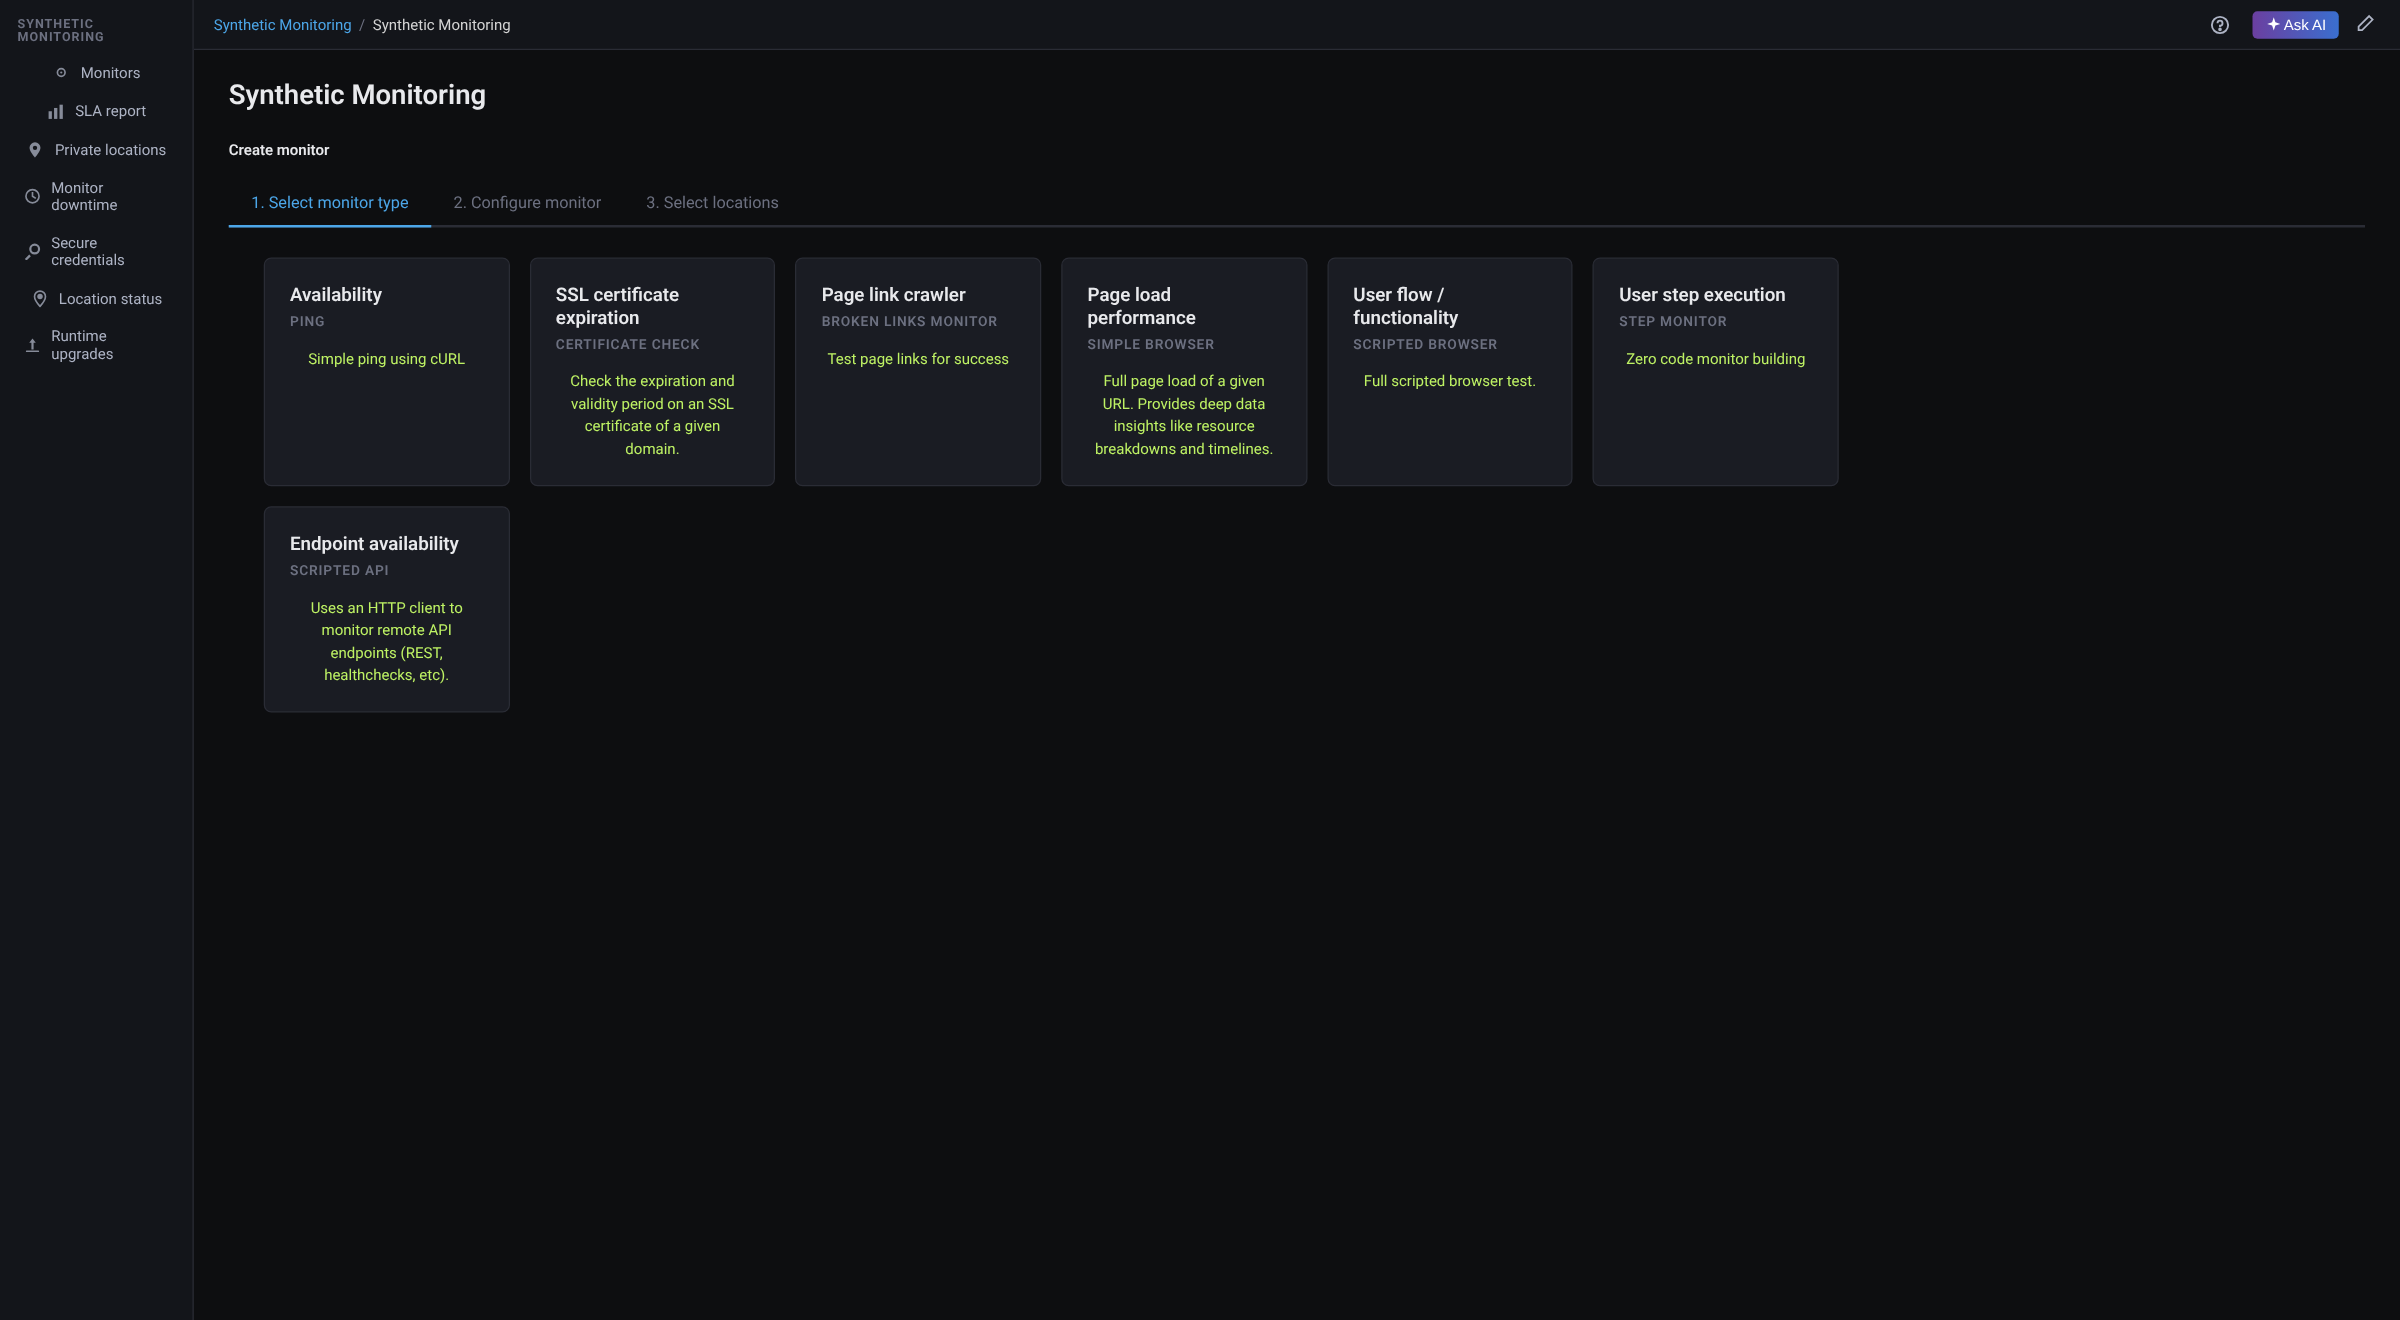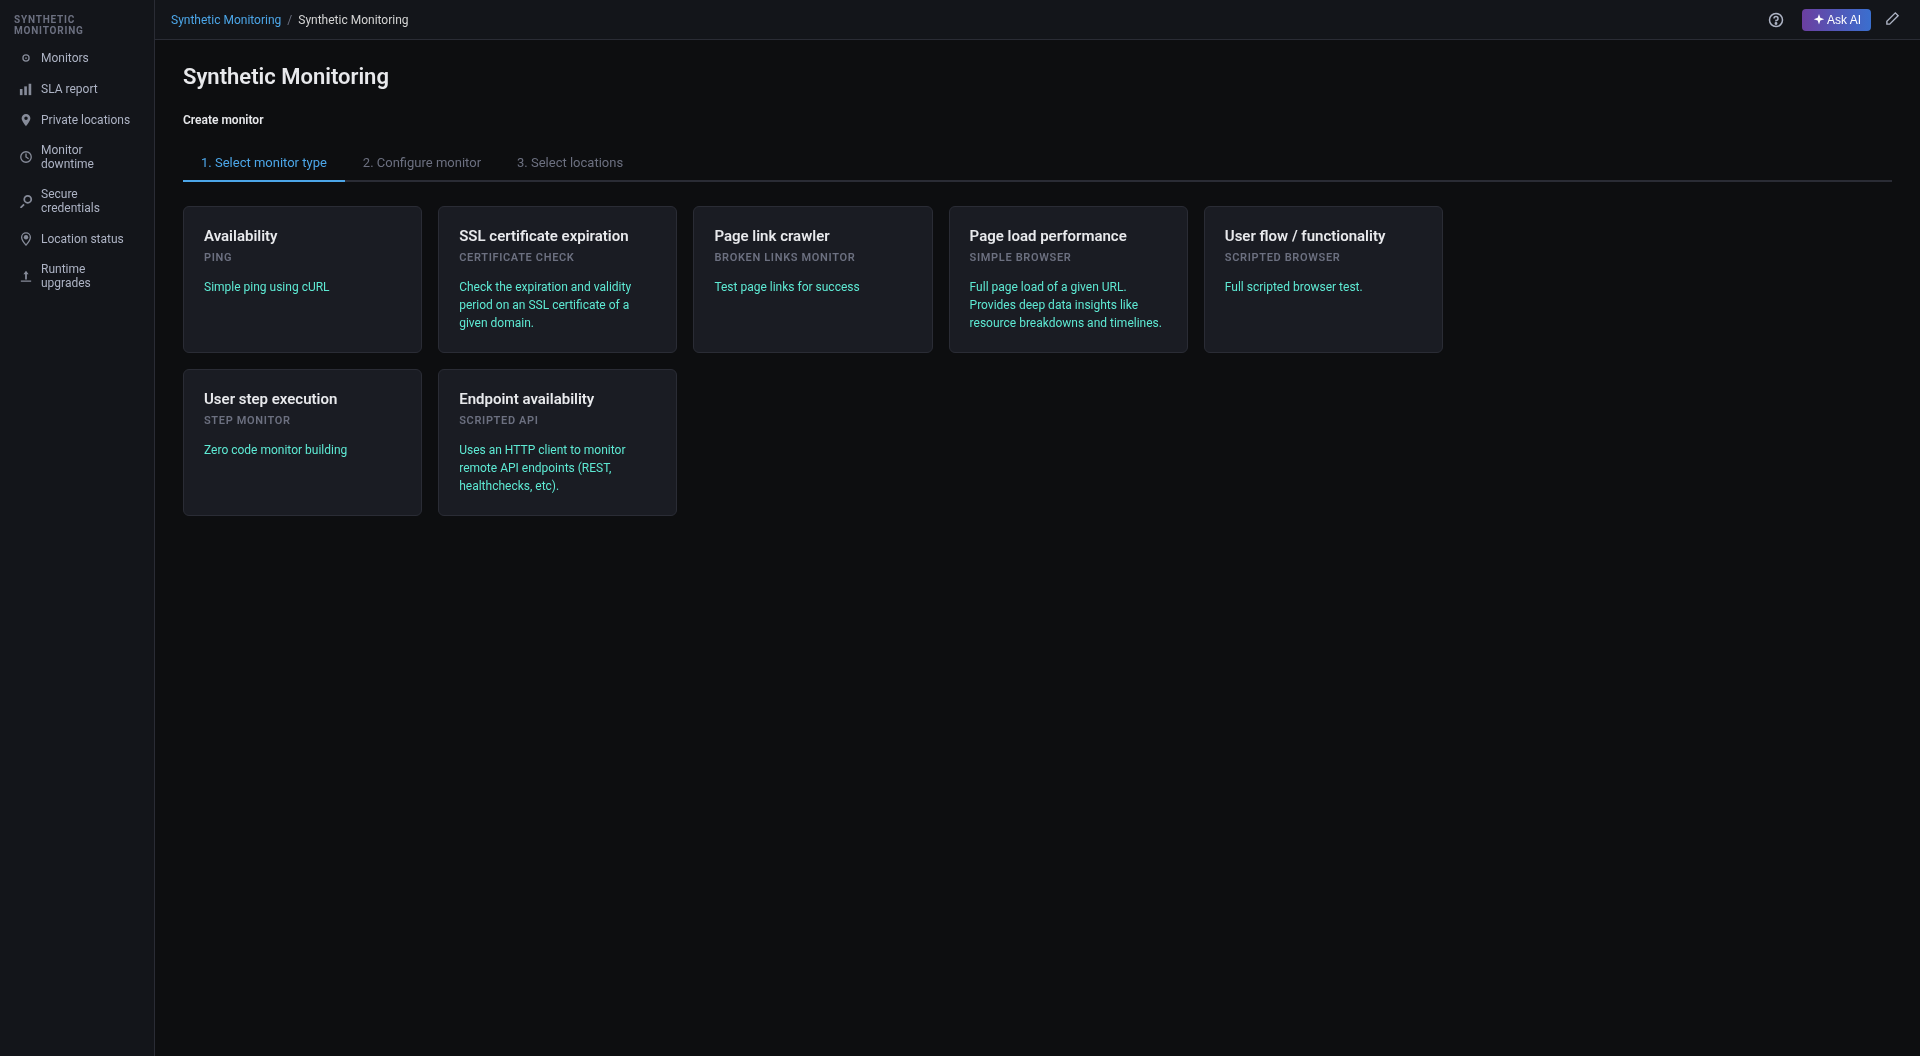--- a/index.html
+++ b/index.html
@@ -37,20 +37,21 @@
 
     .sidebar-item {
       display: flex;
       align-items: center;
       gap: 8px;
       padding: 7px 14px;
       cursor: pointer;
       color: #adb3c4;
       border-radius: 3px;
       margin: 1px 4px;
+      justify-content: center;
     }
 
     .sidebar-item .icon {
       width: 15px;
       height: 15px;
       display: flex;
       align-items: center;
       justify-content: center;
       flex-shrink: 0;
       opacity: 0.75;
@@ -177,23 +178,24 @@
 
     .step-tab.active {
       color: #4ca6e8;
       border-bottom: 2px solid #4ca6e8;
       text-align: center;
     }
 
     
     .monitor-grid {
       display: grid;
-      grid-template-columns: repeat(5, 1fr);
+      grid-template-columns: repeat(6, 1fr);
       gap: 16px;
       max-width: 1260px;
+      margin-left: 28px;
     }
 
     .monitor-card {
       background: #1a1c23;
       border: 1px solid #2a2c35;
       border-radius: 6px;
       padding: 20px;
       cursor: pointer;
       transition: border-color 0.15s, background 0.15s;
     }
@@ -209,22 +211,23 @@
       font-size: 11px;
       color: #6c7080;
       text-transform: uppercase;
       letter-spacing: 0.06em;
       margin-bottom: 14px;
       font-weight: 600;
     }
 
     .monitor-card-desc {
       font-size: 12px;
-      color: #5eead4;
+      color: #bef264;
       line-height: 1.5;
+      text-align: center;
     }
   </style>
 </head>
 <body>
 
 <nav class="sidebar">
   <div class="sidebar-section-label">Synthetic Monitoring</div>
 
   <div class="sidebar-item">
     <span class="icon">

